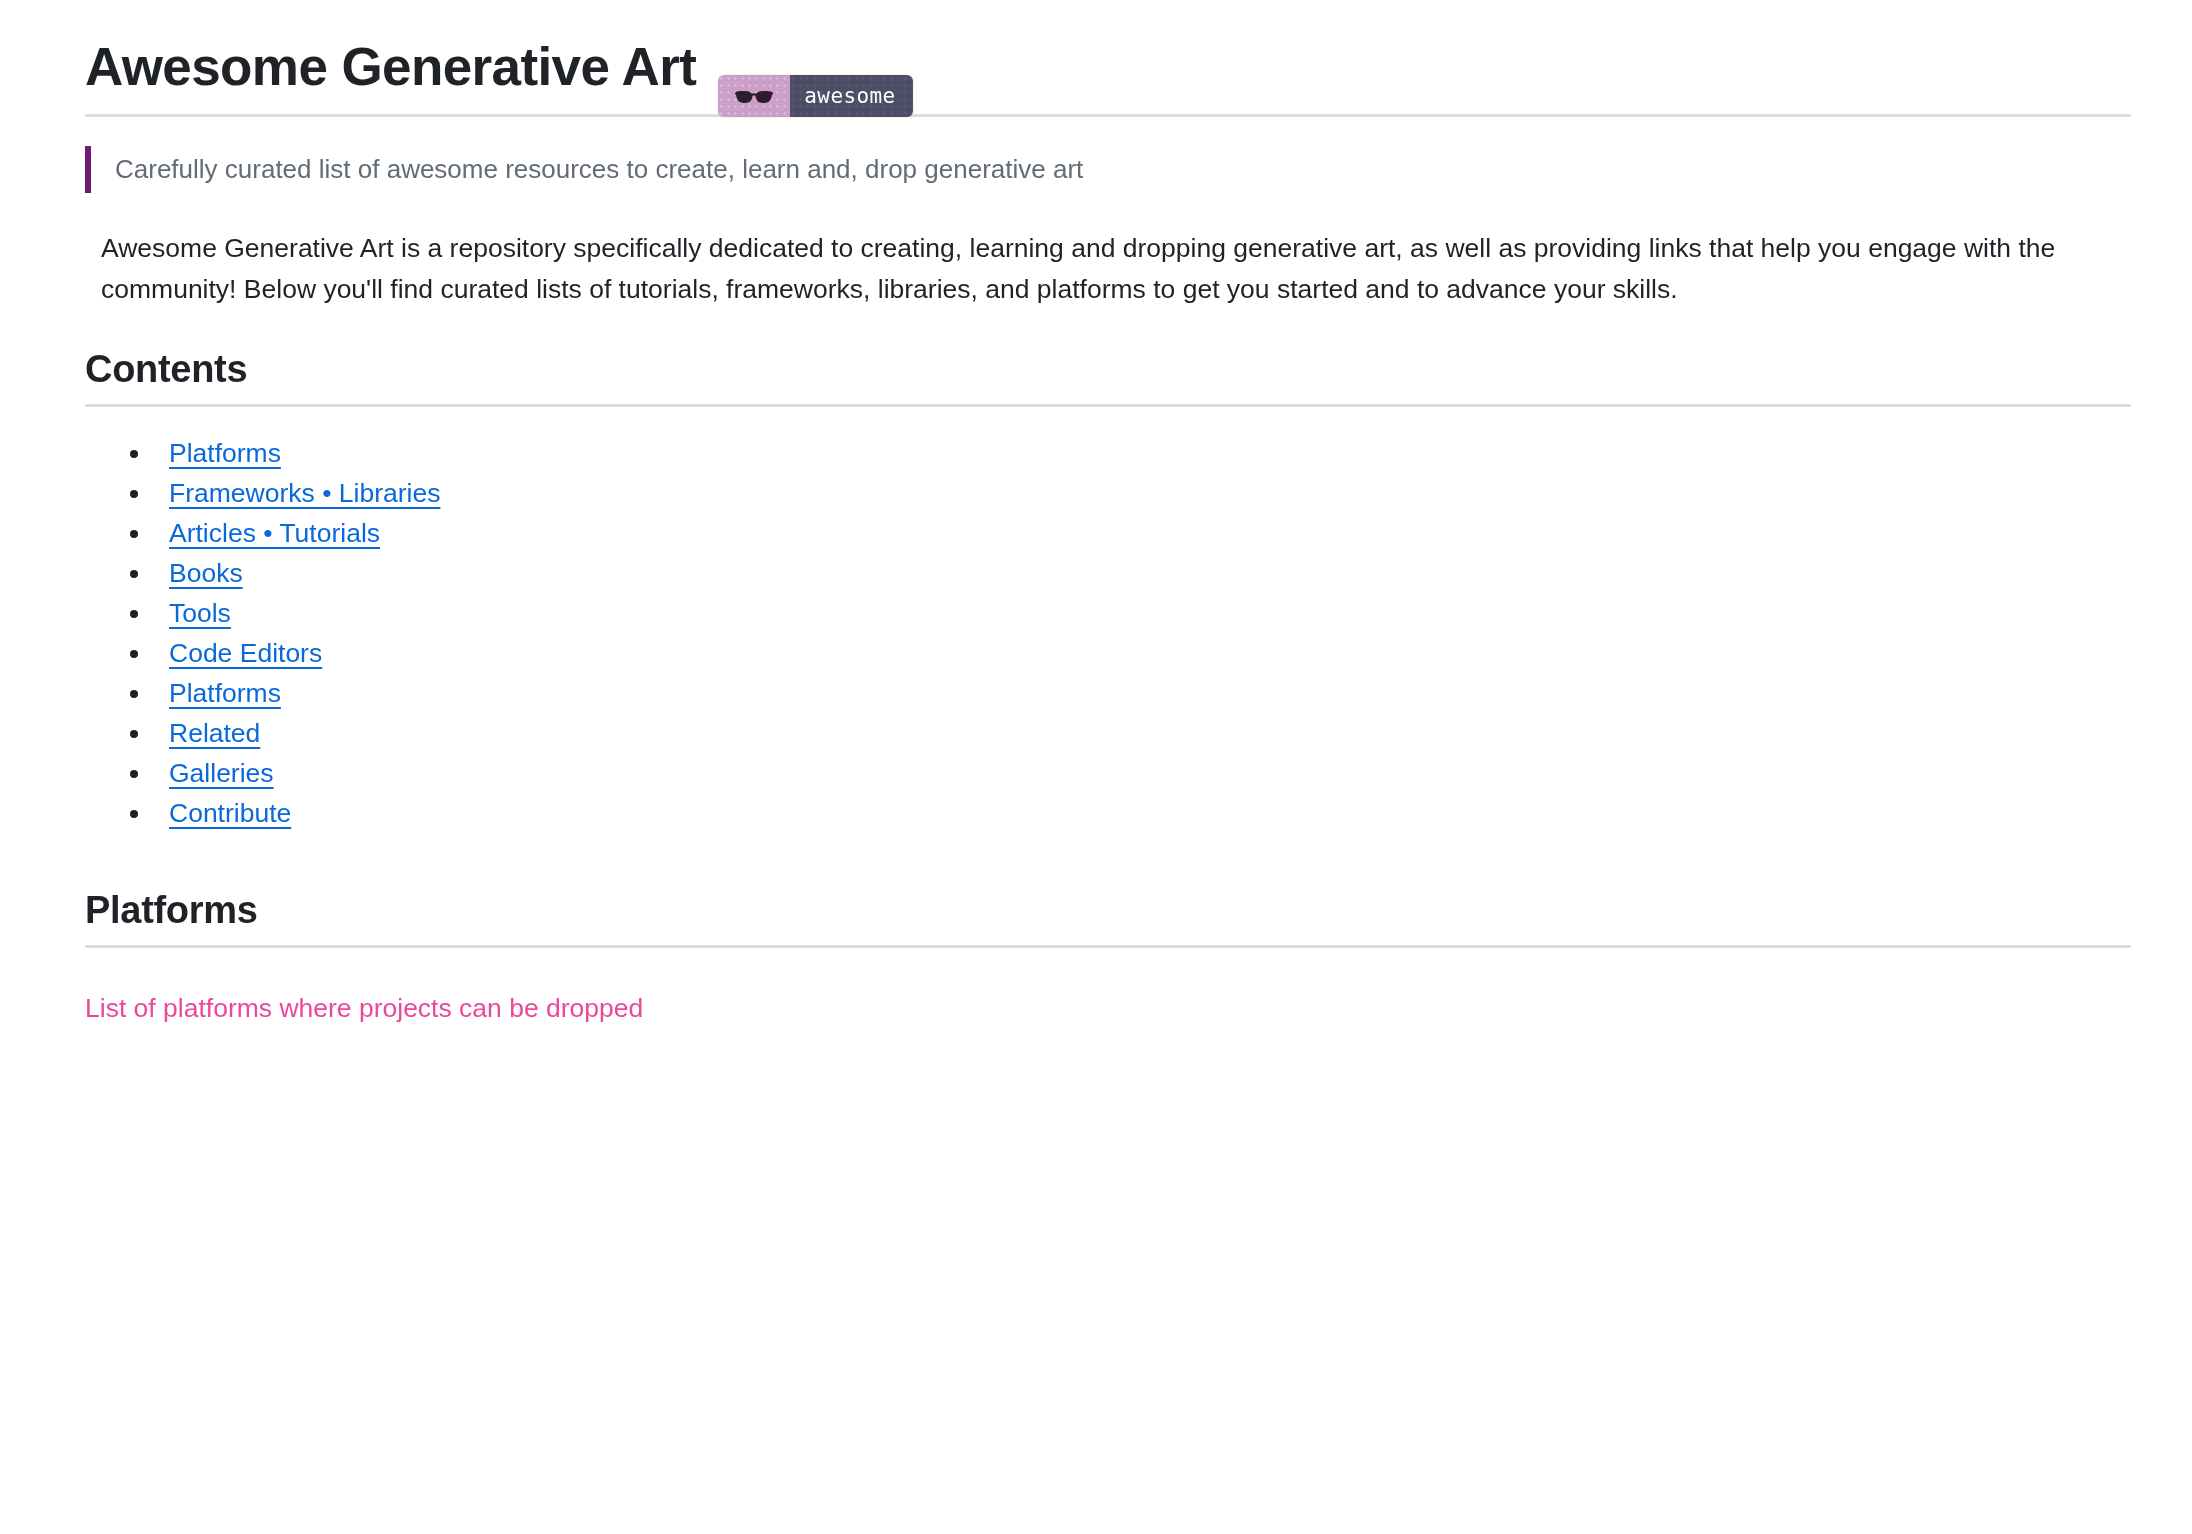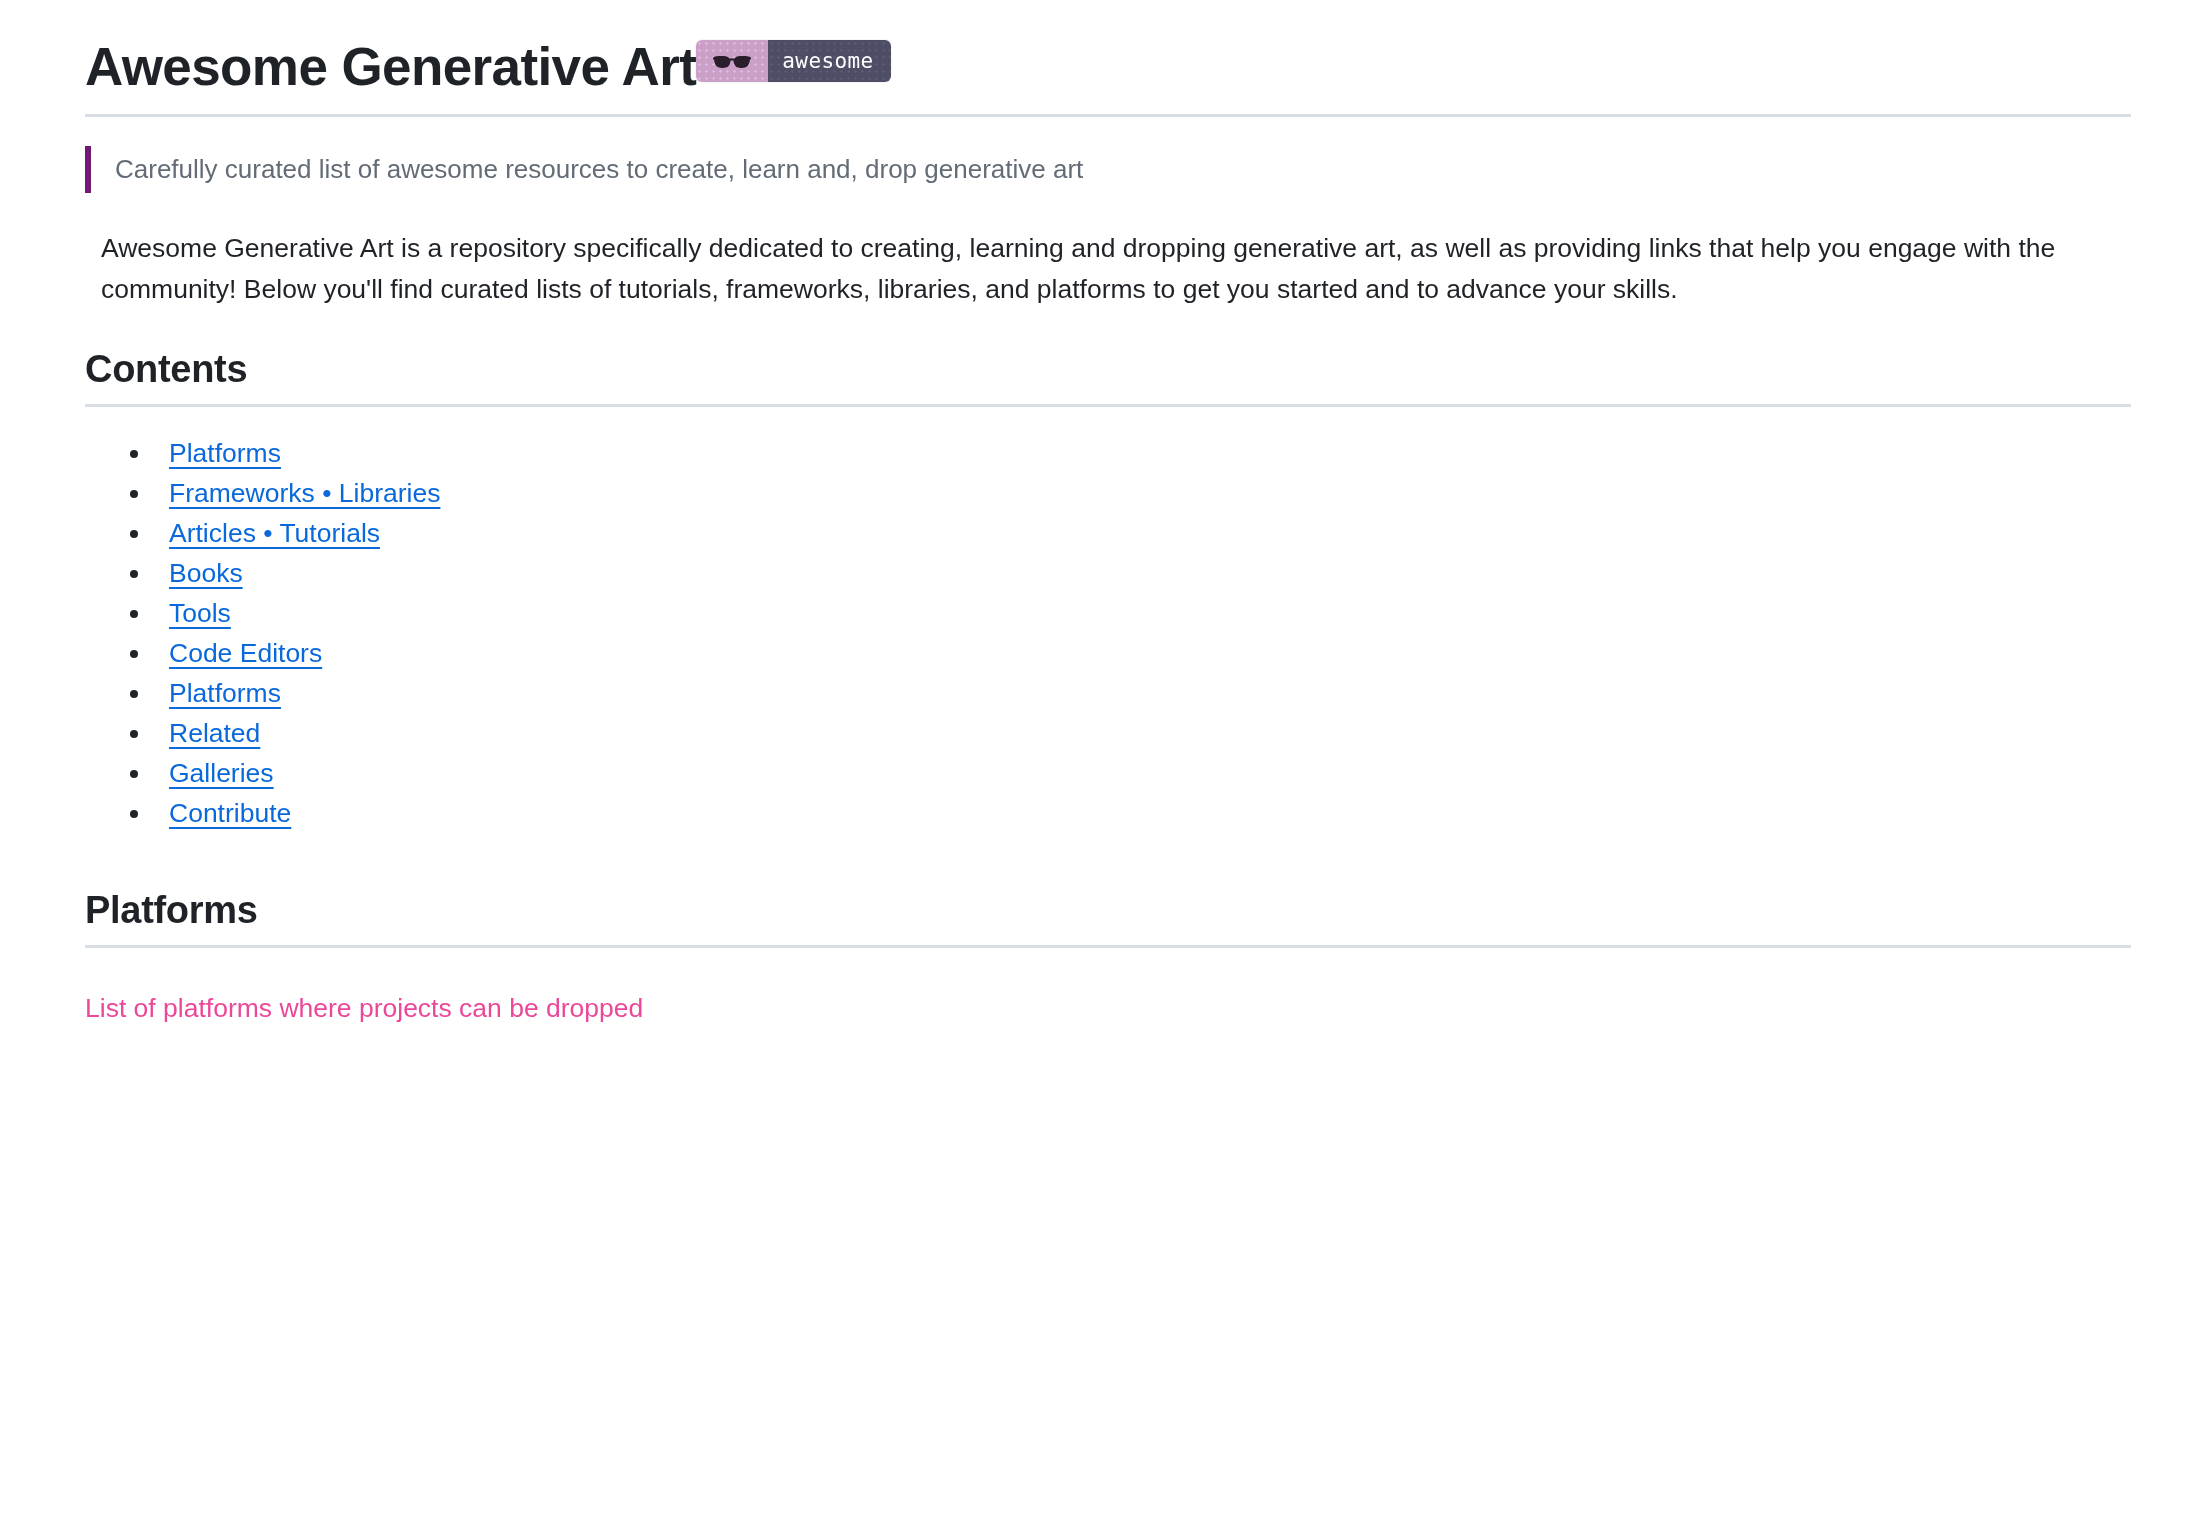--- a/index.html
+++ b/index.html
@@ -19,21 +19,22 @@
 
   .page {
     padding: 34px 60px 0 85px;
     box-sizing: border-box;
     width: 2192px;
   }
 
   
   .title-row {
     display: flex;
-    align-items: flex-start;
+    align-items: flex-end;
+    gap: 22px;
     padding-bottom: 14px;
   }
   .page-title {
     font-size: 53px;
     line-height: 1.25;
     font-weight: bold;
     letter-spacing: -0.6px;
     color: #1f2328;
     margin: 0;
     white-space: nowrap;
@@ -41,21 +42,21 @@
 
   
   .awesome-badge {
     display: inline-flex;
     align-items: stretch;
     height: 42px;
     border-radius: 6px;
     overflow: hidden;
     box-shadow: 0 0 0 1px rgba(0,0,0,0.04);
     position: relative;
-    top: 6px;
+    top: 17px;
   }
   .badge-left {
     width: 72px;
     background: #cb9fc8;
     display: flex;
     align-items: center;
     justify-content: center;
     position: relative;
   }
   .badge-left::after,

